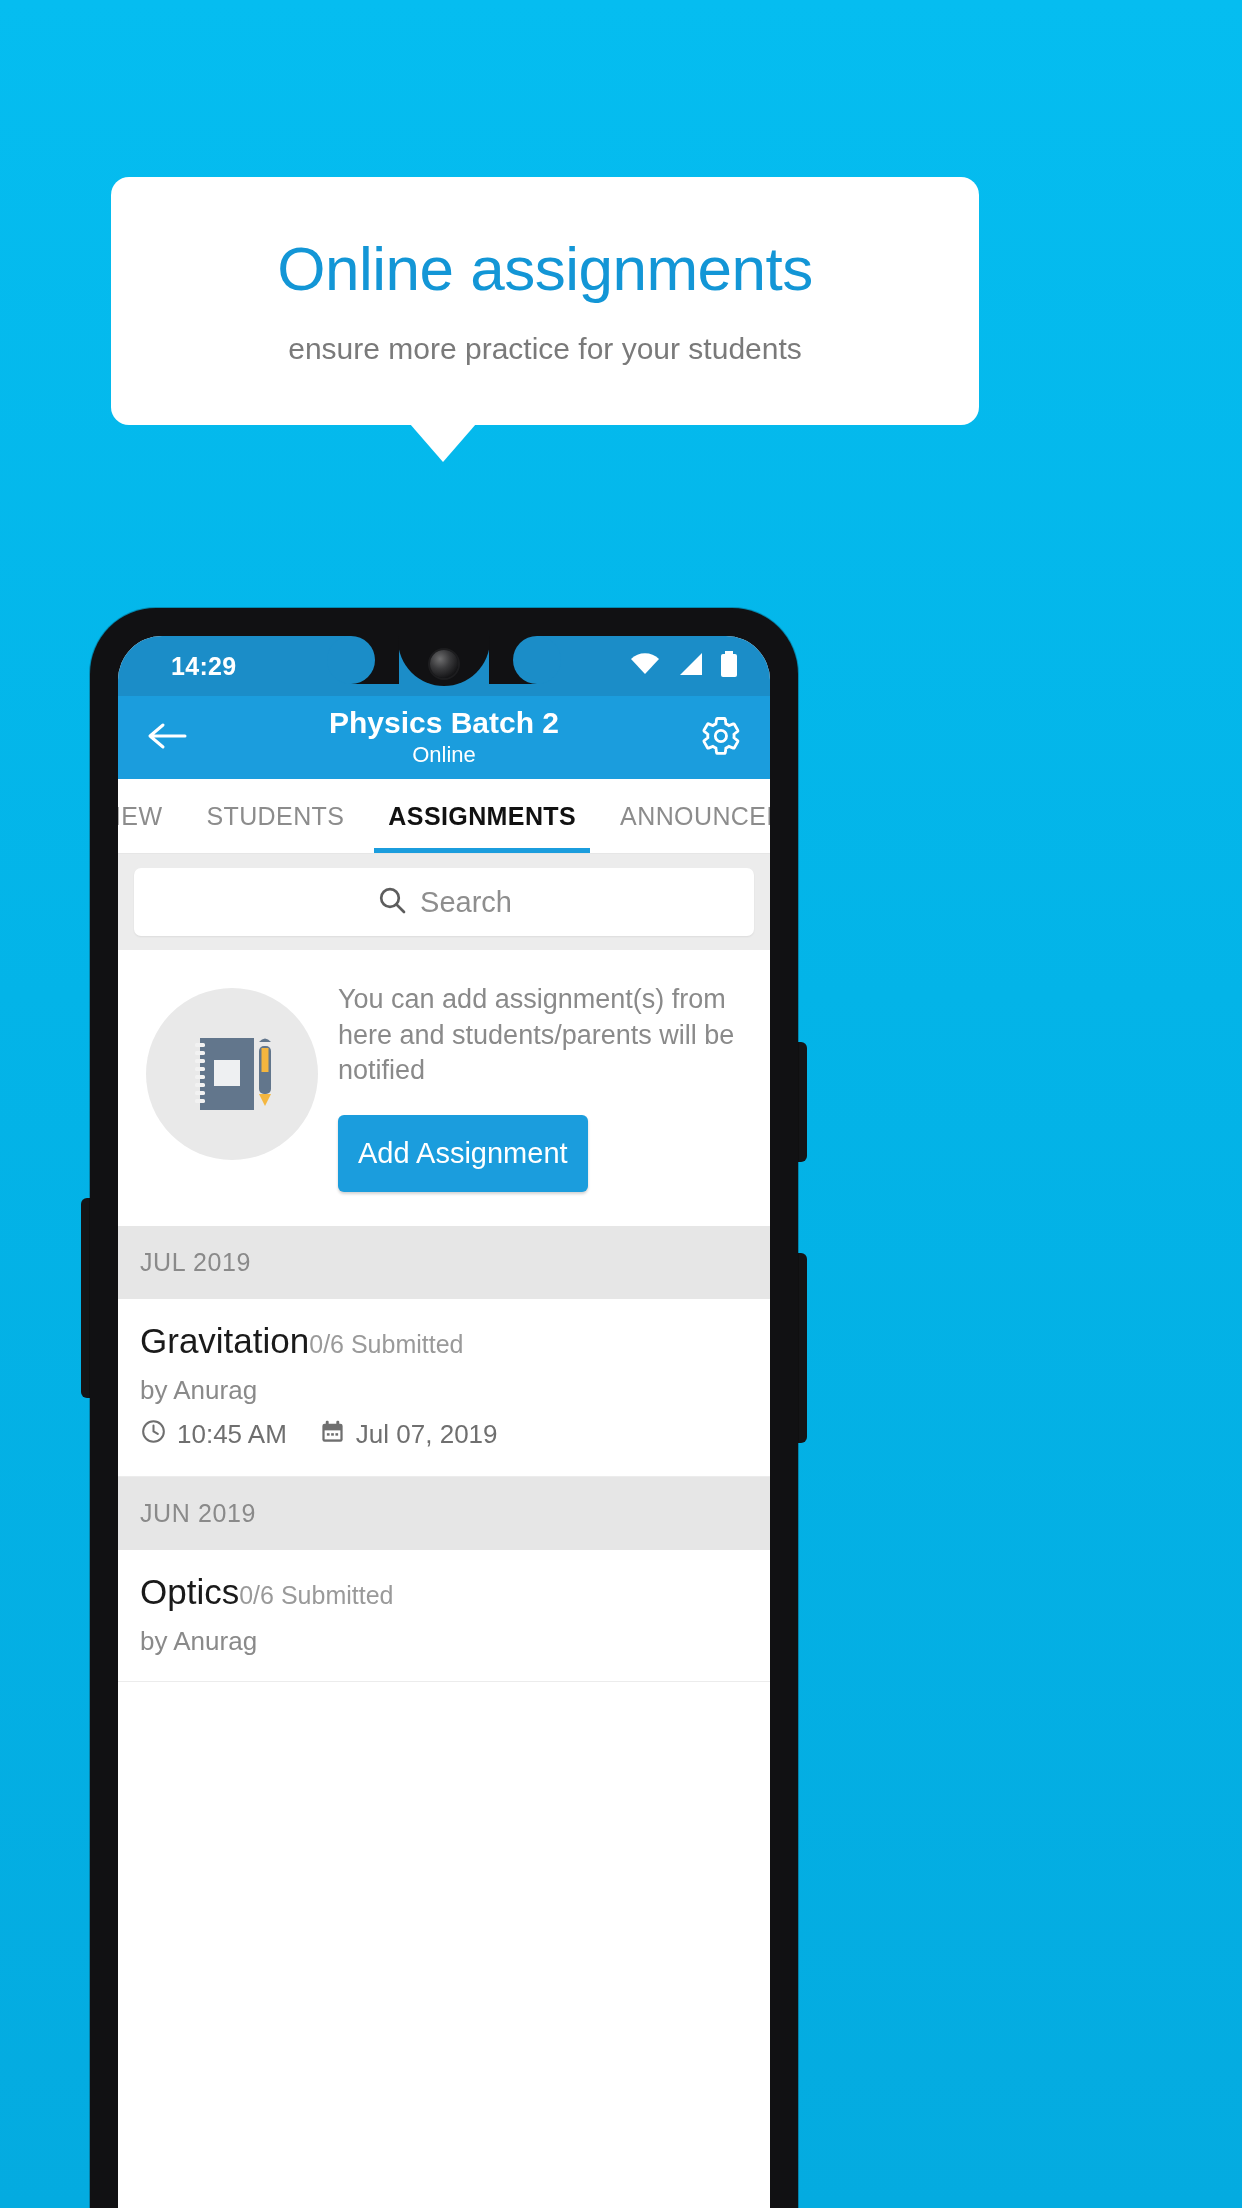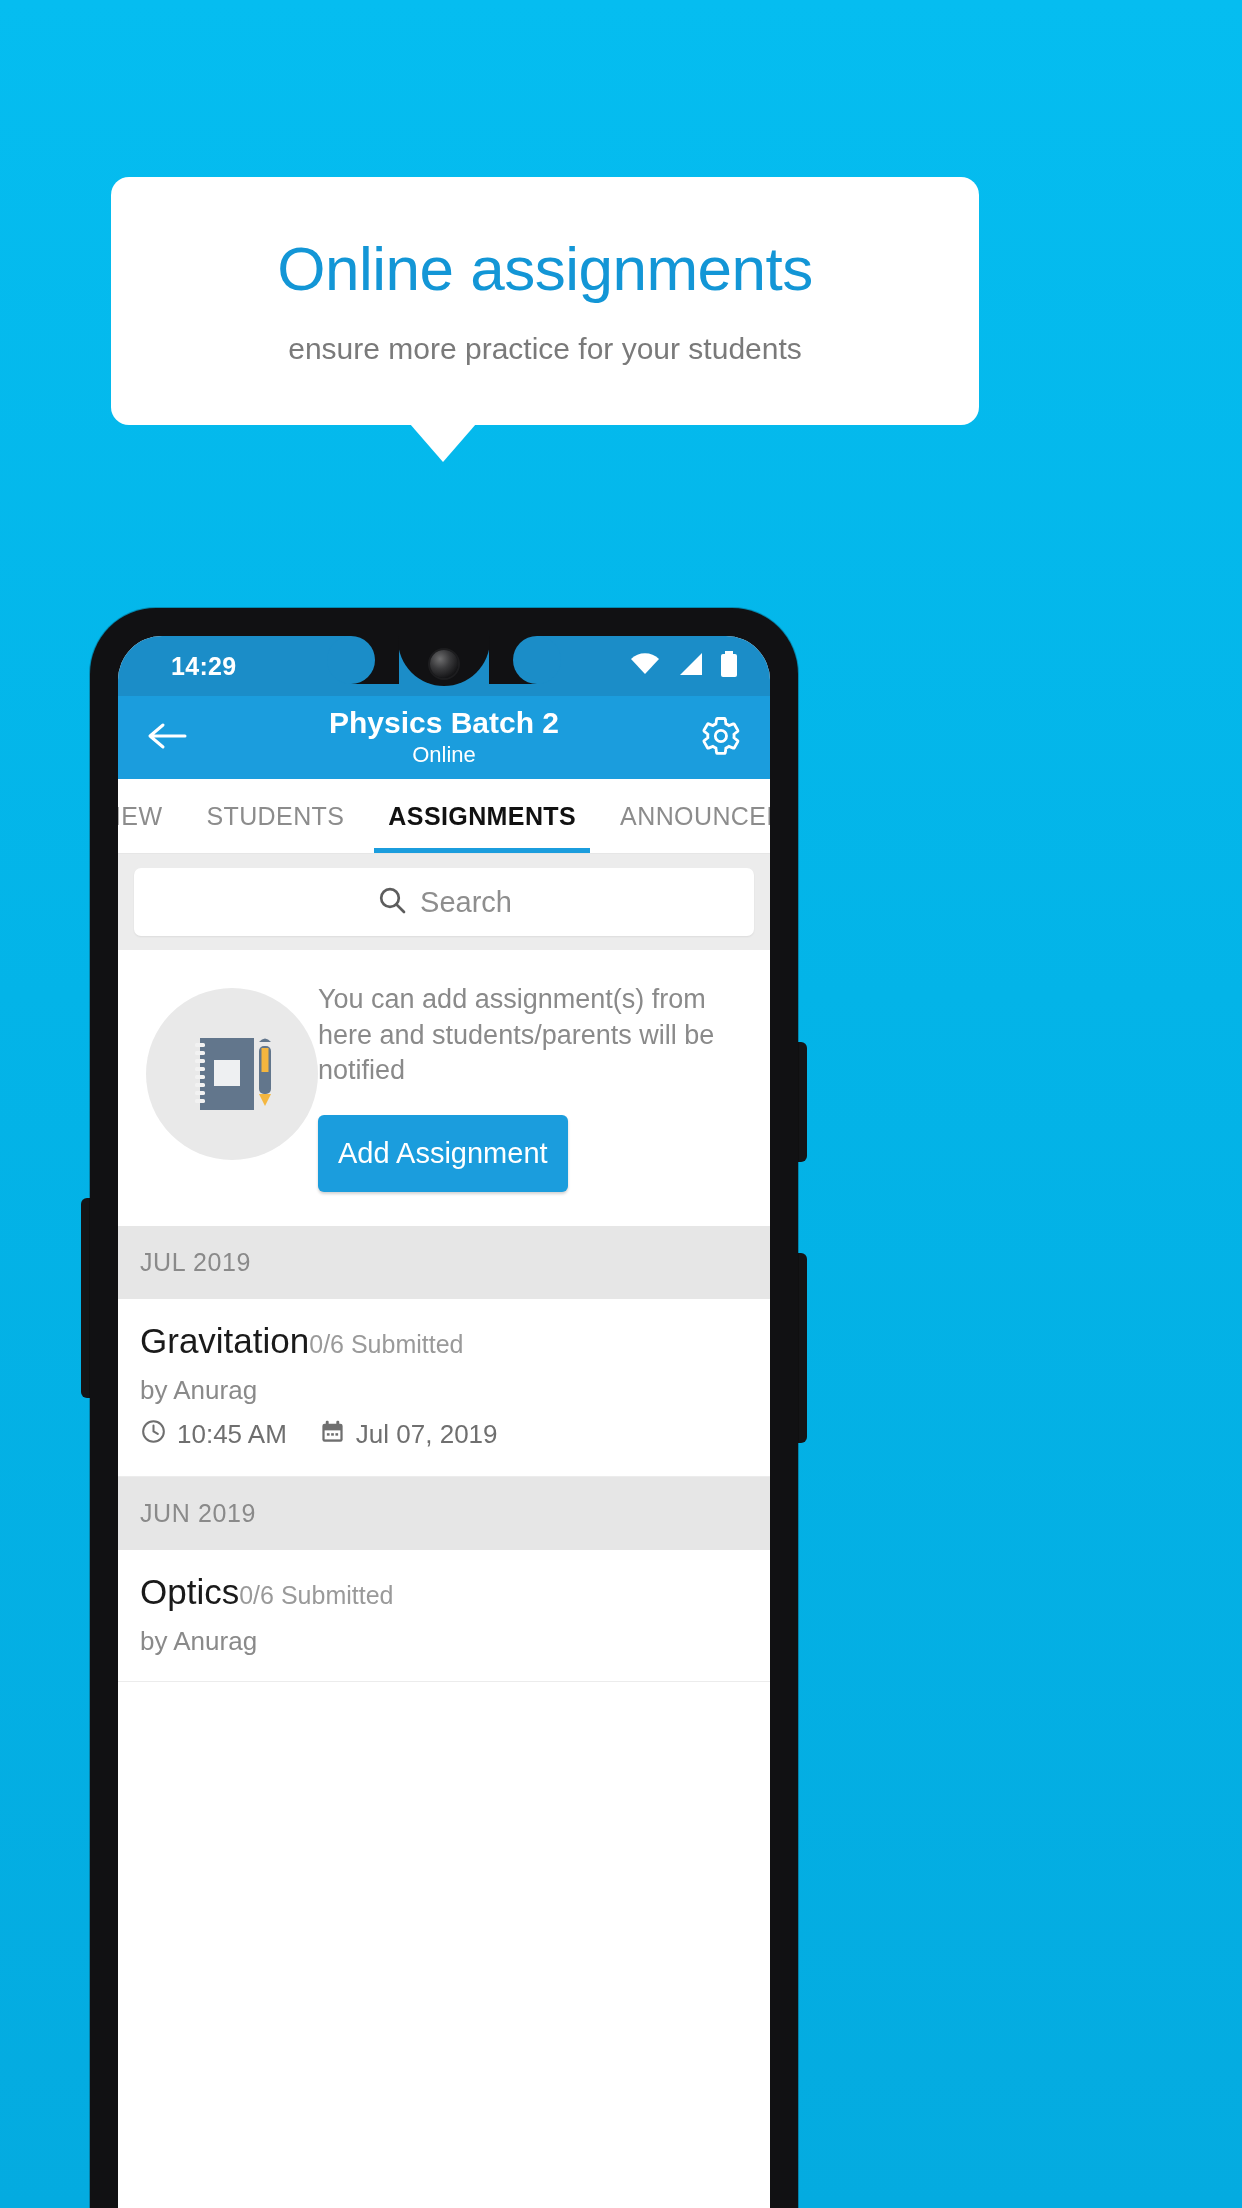--- a/index.html
+++ b/index.html
@@ -227,20 +227,21 @@
     color:#8e8e8e;
     font-size:29px;
   }
 
   
   .empty {
     background:#ffffff;
     display:flex;
     align-items:flex-start;
     padding:26px 22px 34px 22px;
+    gap:20px;
     border-radius:13px;
   }
   .empty-circle {
     flex:0 0 auto;
     width:172px; height:172px;
     border-radius:50%;
     background:#e9e9e9;
     display:flex;
     align-items:center;
     justify-content:center;

